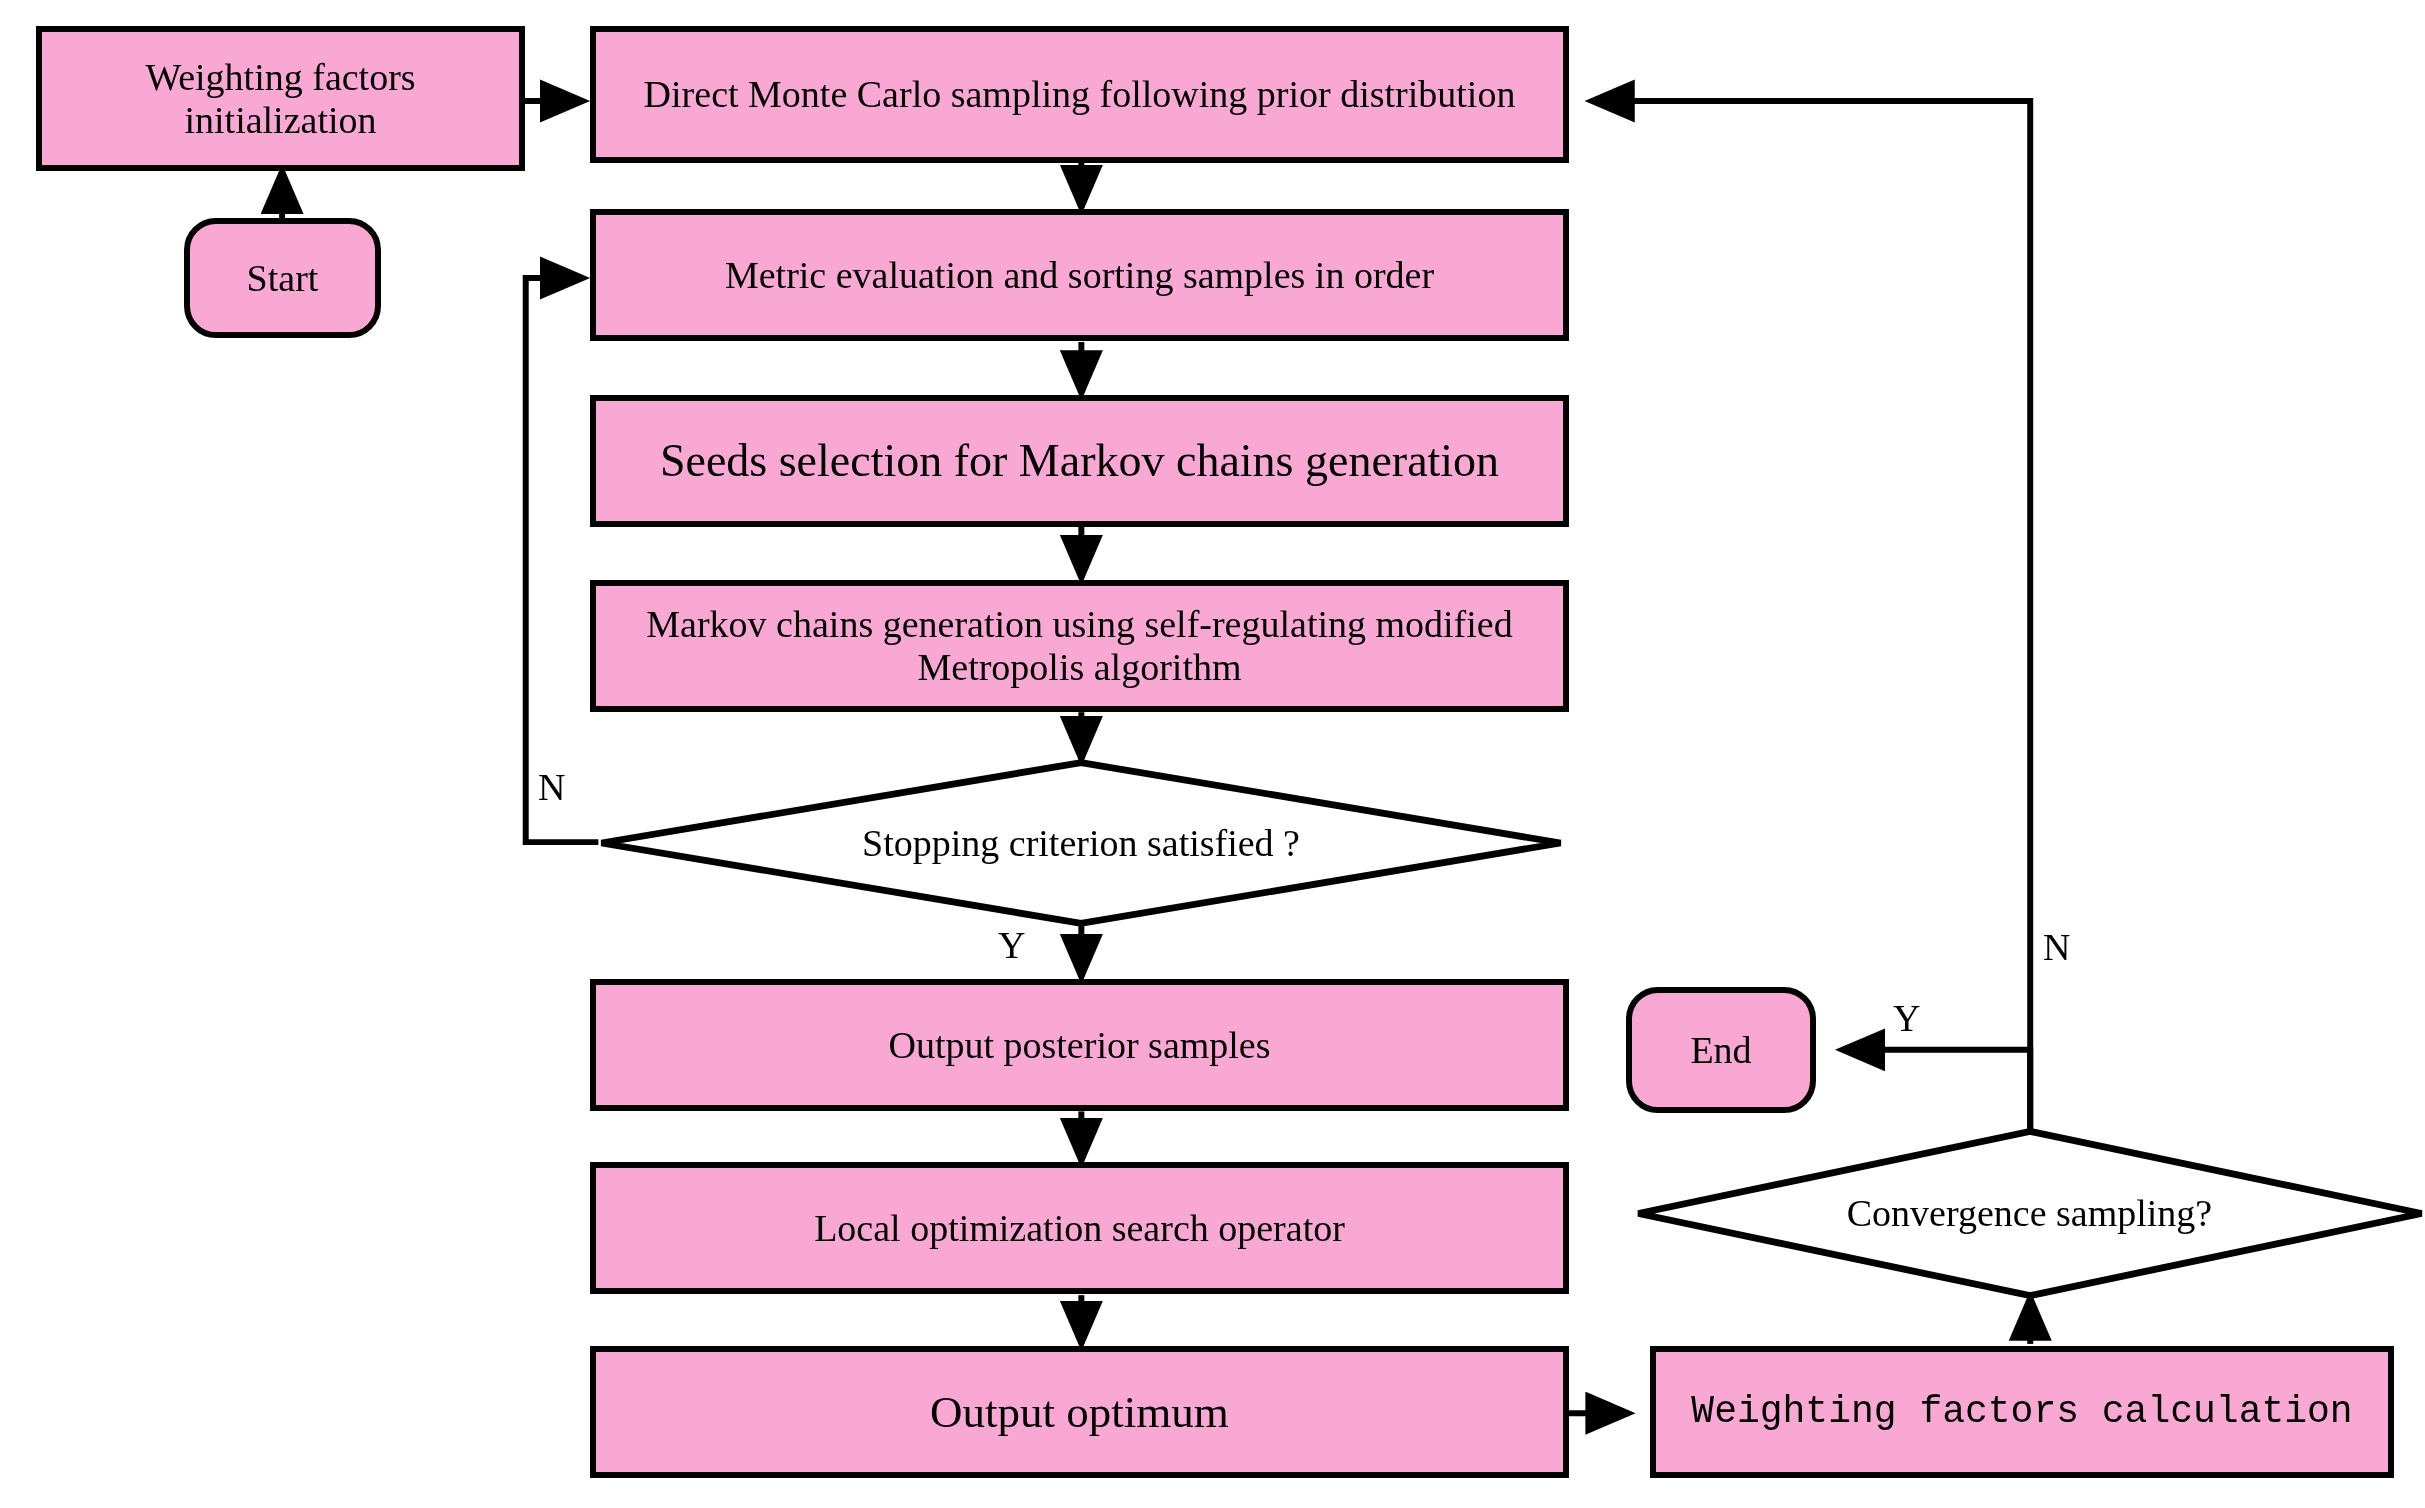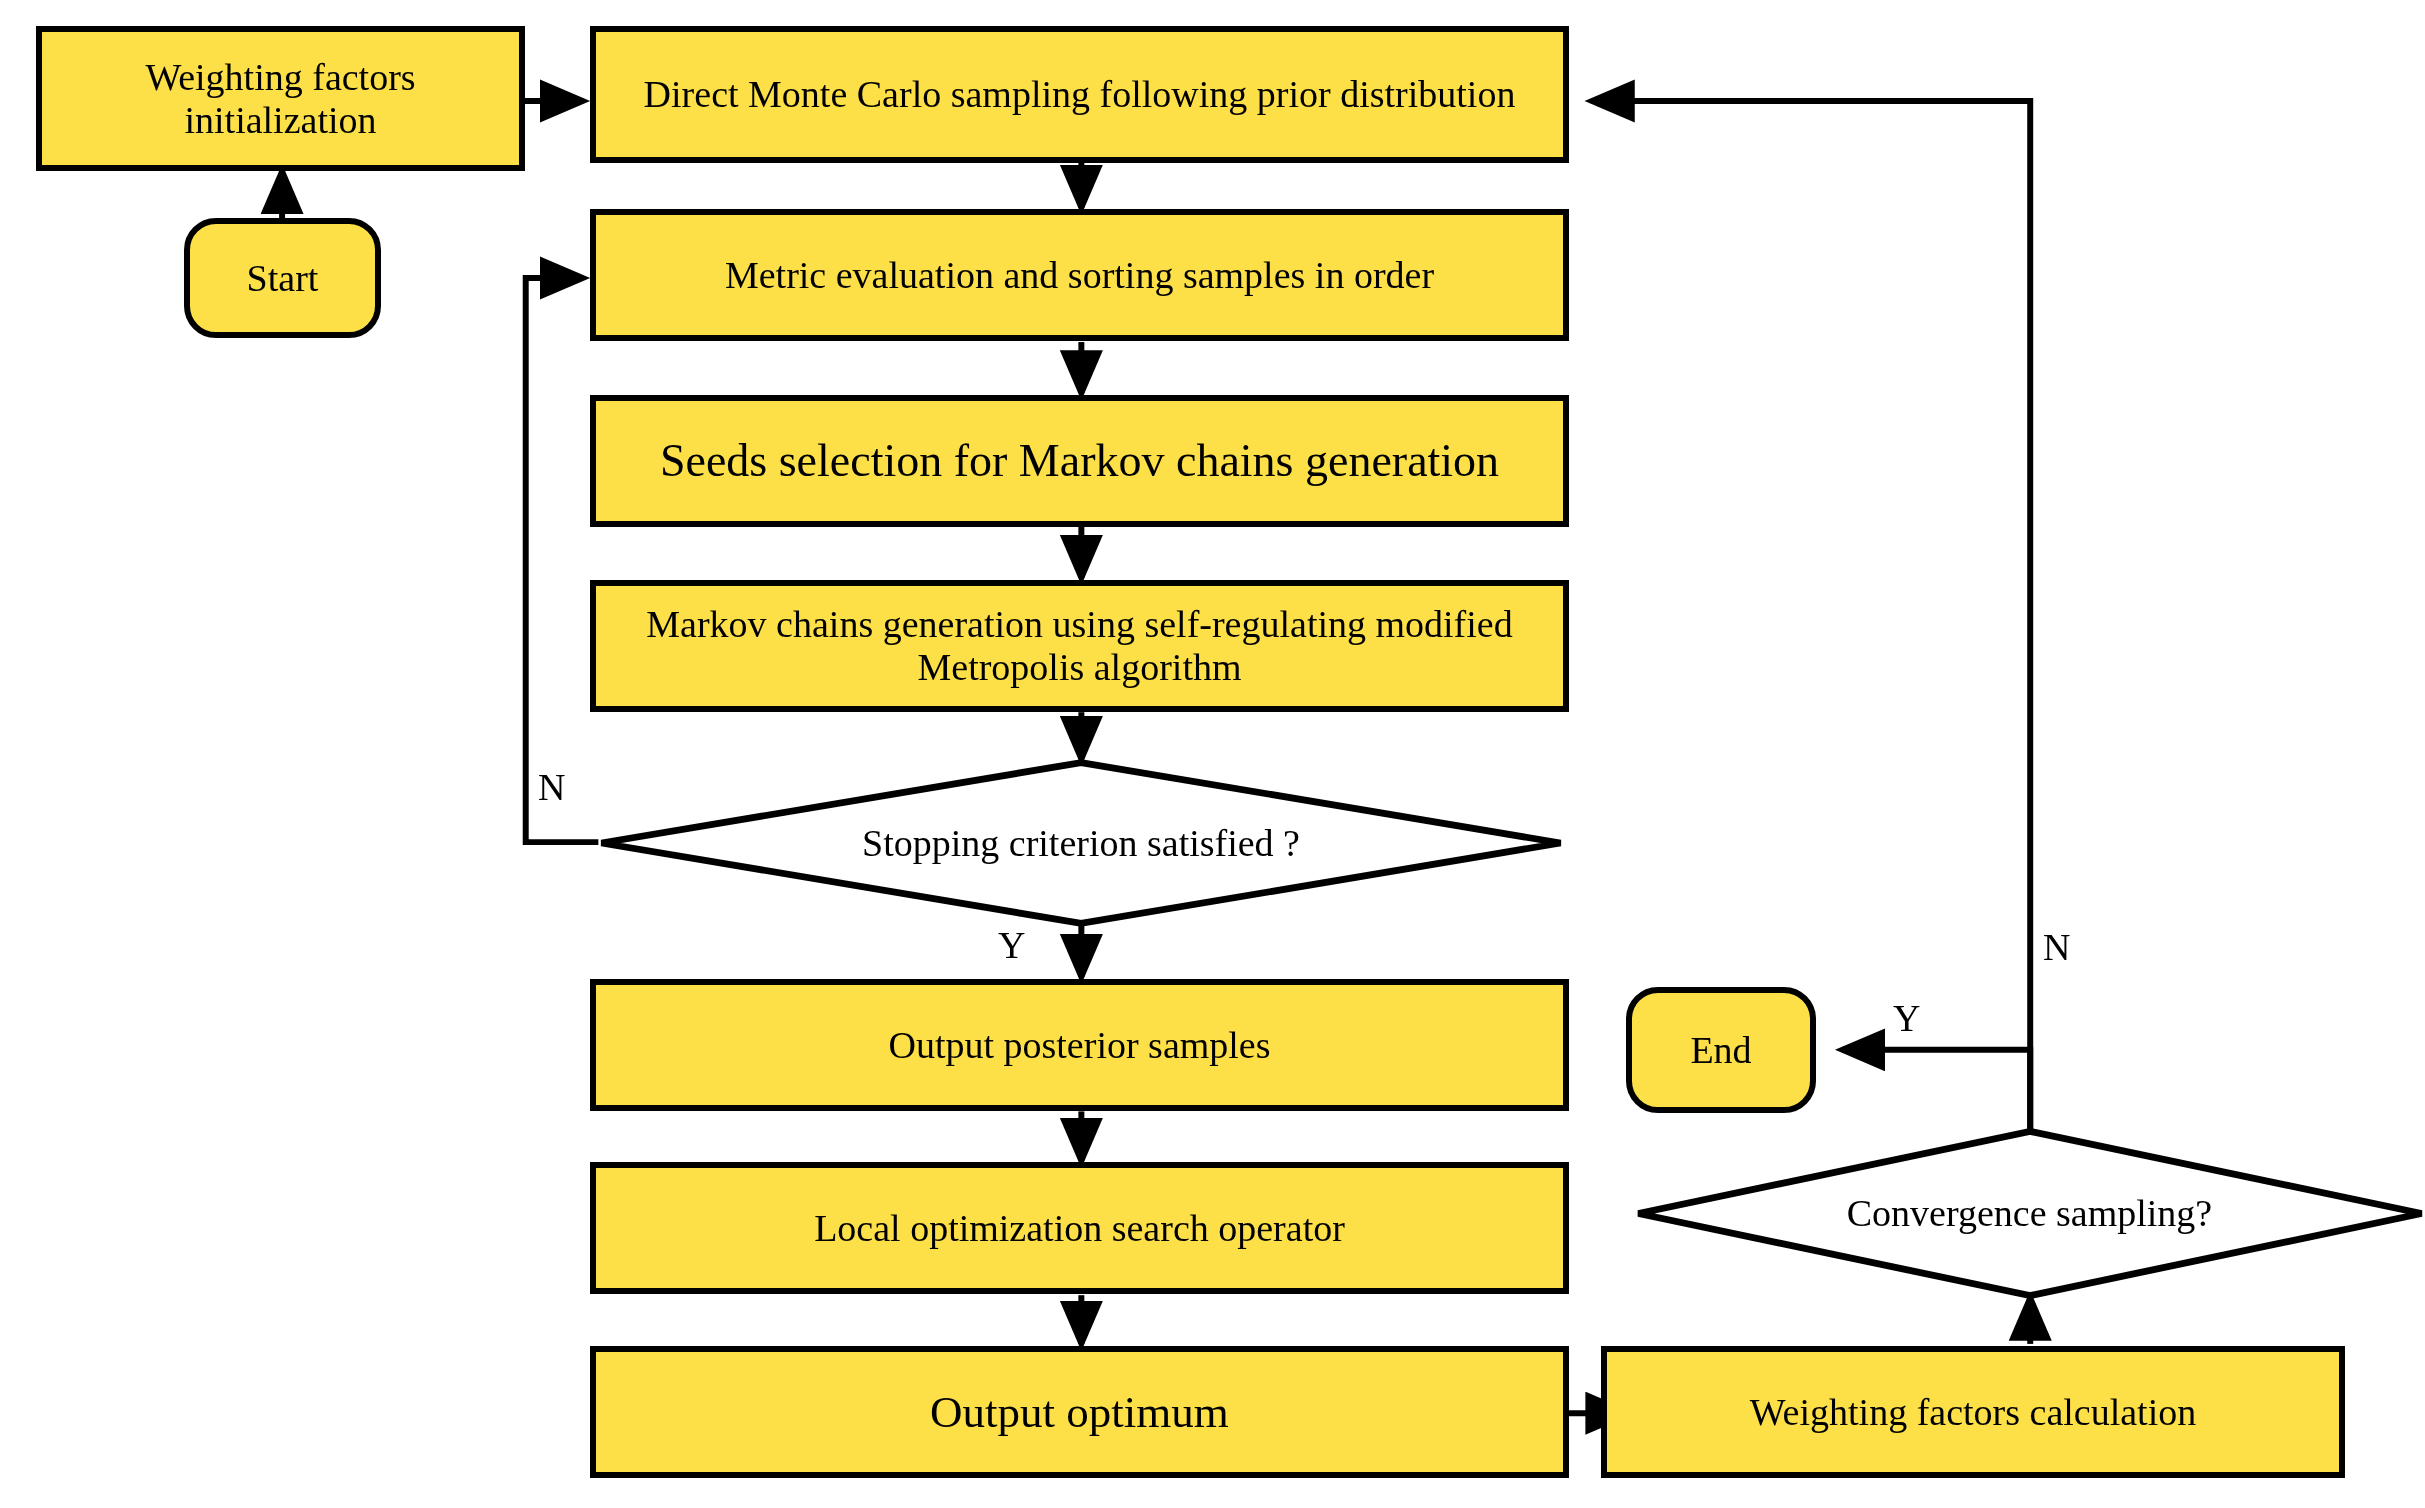--- a/index.html
+++ b/index.html
@@ -18,21 +18,21 @@
     overflow: hidden;
   }
   .node {
     position: absolute;
     box-sizing: border-box;
     display: flex;
     align-items: center;
     justify-content: center;
     text-align: center;
     color: #000000;
-    background: #fde047;
+    background: #f9a8d4;
     line-height: 1.12;
   }
   .rect {
     border: 6px solid #000000;
   }
   .stadium {
     border: 6px solid #000000;
     border-radius: 32px;
   }
   .node span {
@@ -160,21 +160,21 @@
   </div>
 
   <div class="node rect" style="left:590px; top:1162px; width:979px; height:132px; font-size:38px;">
     <span>Local optimization search operator</span>
   </div>
 
   <div class="node rect" style="left:590px; top:1346px; width:979px; height:132px; font-size:45px;">
     <span>Output optimum</span>
   </div>
 
-  <div class="node rect" style="left:1601px; top:1346px; width:744px; height:132px; font-size:38px;">
+  <div class="node rect" style="left:1650px; top:1346px; width:744px; height:132px; font-size:38px;font-family:Liberation Mono, monospace;">
     <span>Weighting factors calculation</span>
   </div>
 
   <div class="diamond-wrap" style="left:1634px; top:1128px; width:791px; height:171px;">
     <svg width="791" height="171" viewBox="0 0 925 200" xmlns="http://www.w3.org/2000/svg">
       <polygon points="463,4 921,100 463,196 5,100" fill="#ffffff" stroke="#000000" stroke-width="8"></polygon>
     </svg>
     <div class="diamond-label" style="font-size:38px;">
       <span>Convergence sampling?</span>
     </div>

